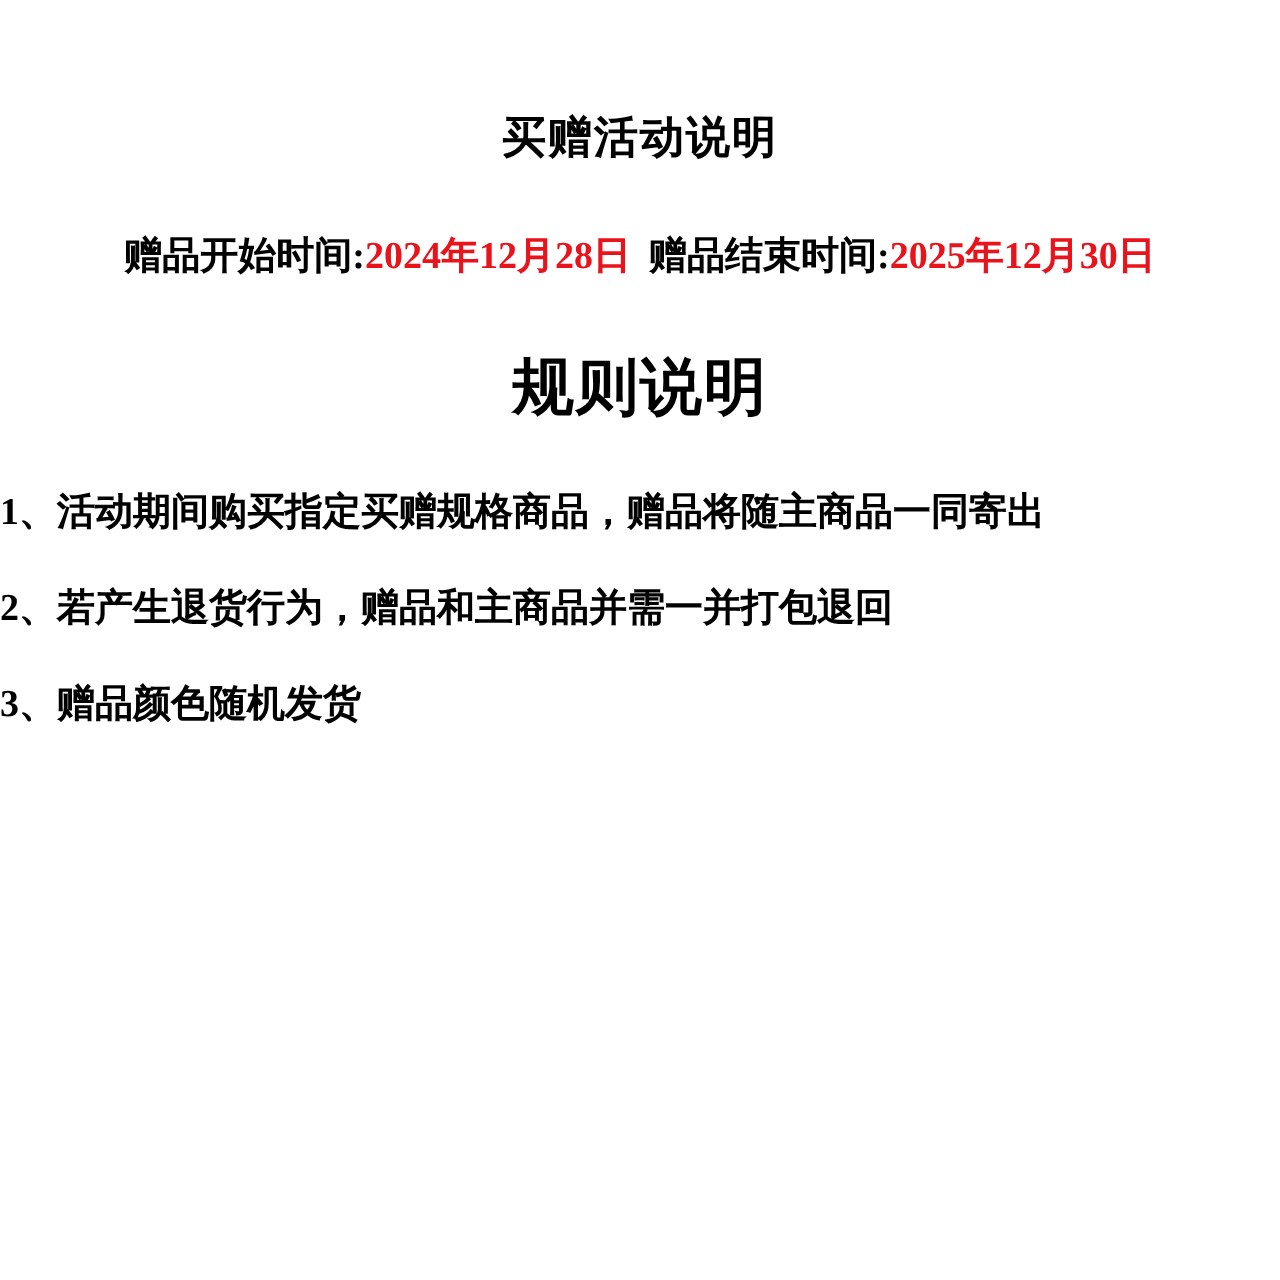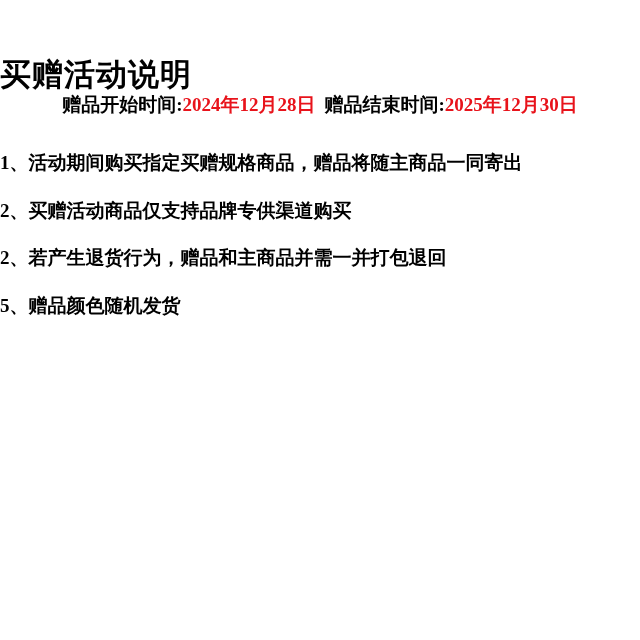--- a/index.html
+++ b/index.html
@@ -15,30 +15,32 @@
     overflow: hidden;
   }
   .page {
     width: 640px;
     height: 640px;
     box-sizing: border-box;
     position: relative;
     background: #ffffff;
   }
   .main-title {
-    font-size: 31px;
+    text-align: center;
+    font-size: 22px;
     font-weight: bold;
     letter-spacing: 1px;
     margin-top: 56px;
     line-height: 1.2;
   }
   .date-line {
     text-align: center;
     font-size: 19px;
     font-weight: bold;
+    margin-top: 35px;
     white-space: nowrap;
     line-height: 1.3;
   }
   .date-label {
     color: #000000;
   }
   .date-value {
     color: #e8131b;
   }
   .date-gap {
@@ -68,21 +70,21 @@
 <body>
 
 <div class="page">
 
   <div class="main-title">买赠活动说明</div>
 
   <div class="date-line">
     <span class="date-label">赠品开始时间:</span><span class="date-value">2024年12月28日</span><span class="date-gap"></span><span class="date-label">赠品结束时间:</span><span class="date-value">2025年12月30日</span>
   </div>
 
+  <div class="rules-title">规则说明</div>
 
   <div class="rules-list">
     <div class="rule-item">1、活动期间购买指定买赠规格商品，赠品将随主商品一同寄出</div>
-    <div class="rule-item">2、买赠活动商品仅支持品牌专供渠道购买</div>
     <div class="rule-item">2、若产生退货行为，赠品和主商品并需一并打包退回</div>
-    <div class="rule-item">5、赠品颜色随机发货</div>
+    <div class="rule-item">3、赠品颜色随机发货</div>
   </div>
 
 </div>
 
 </body></html>

